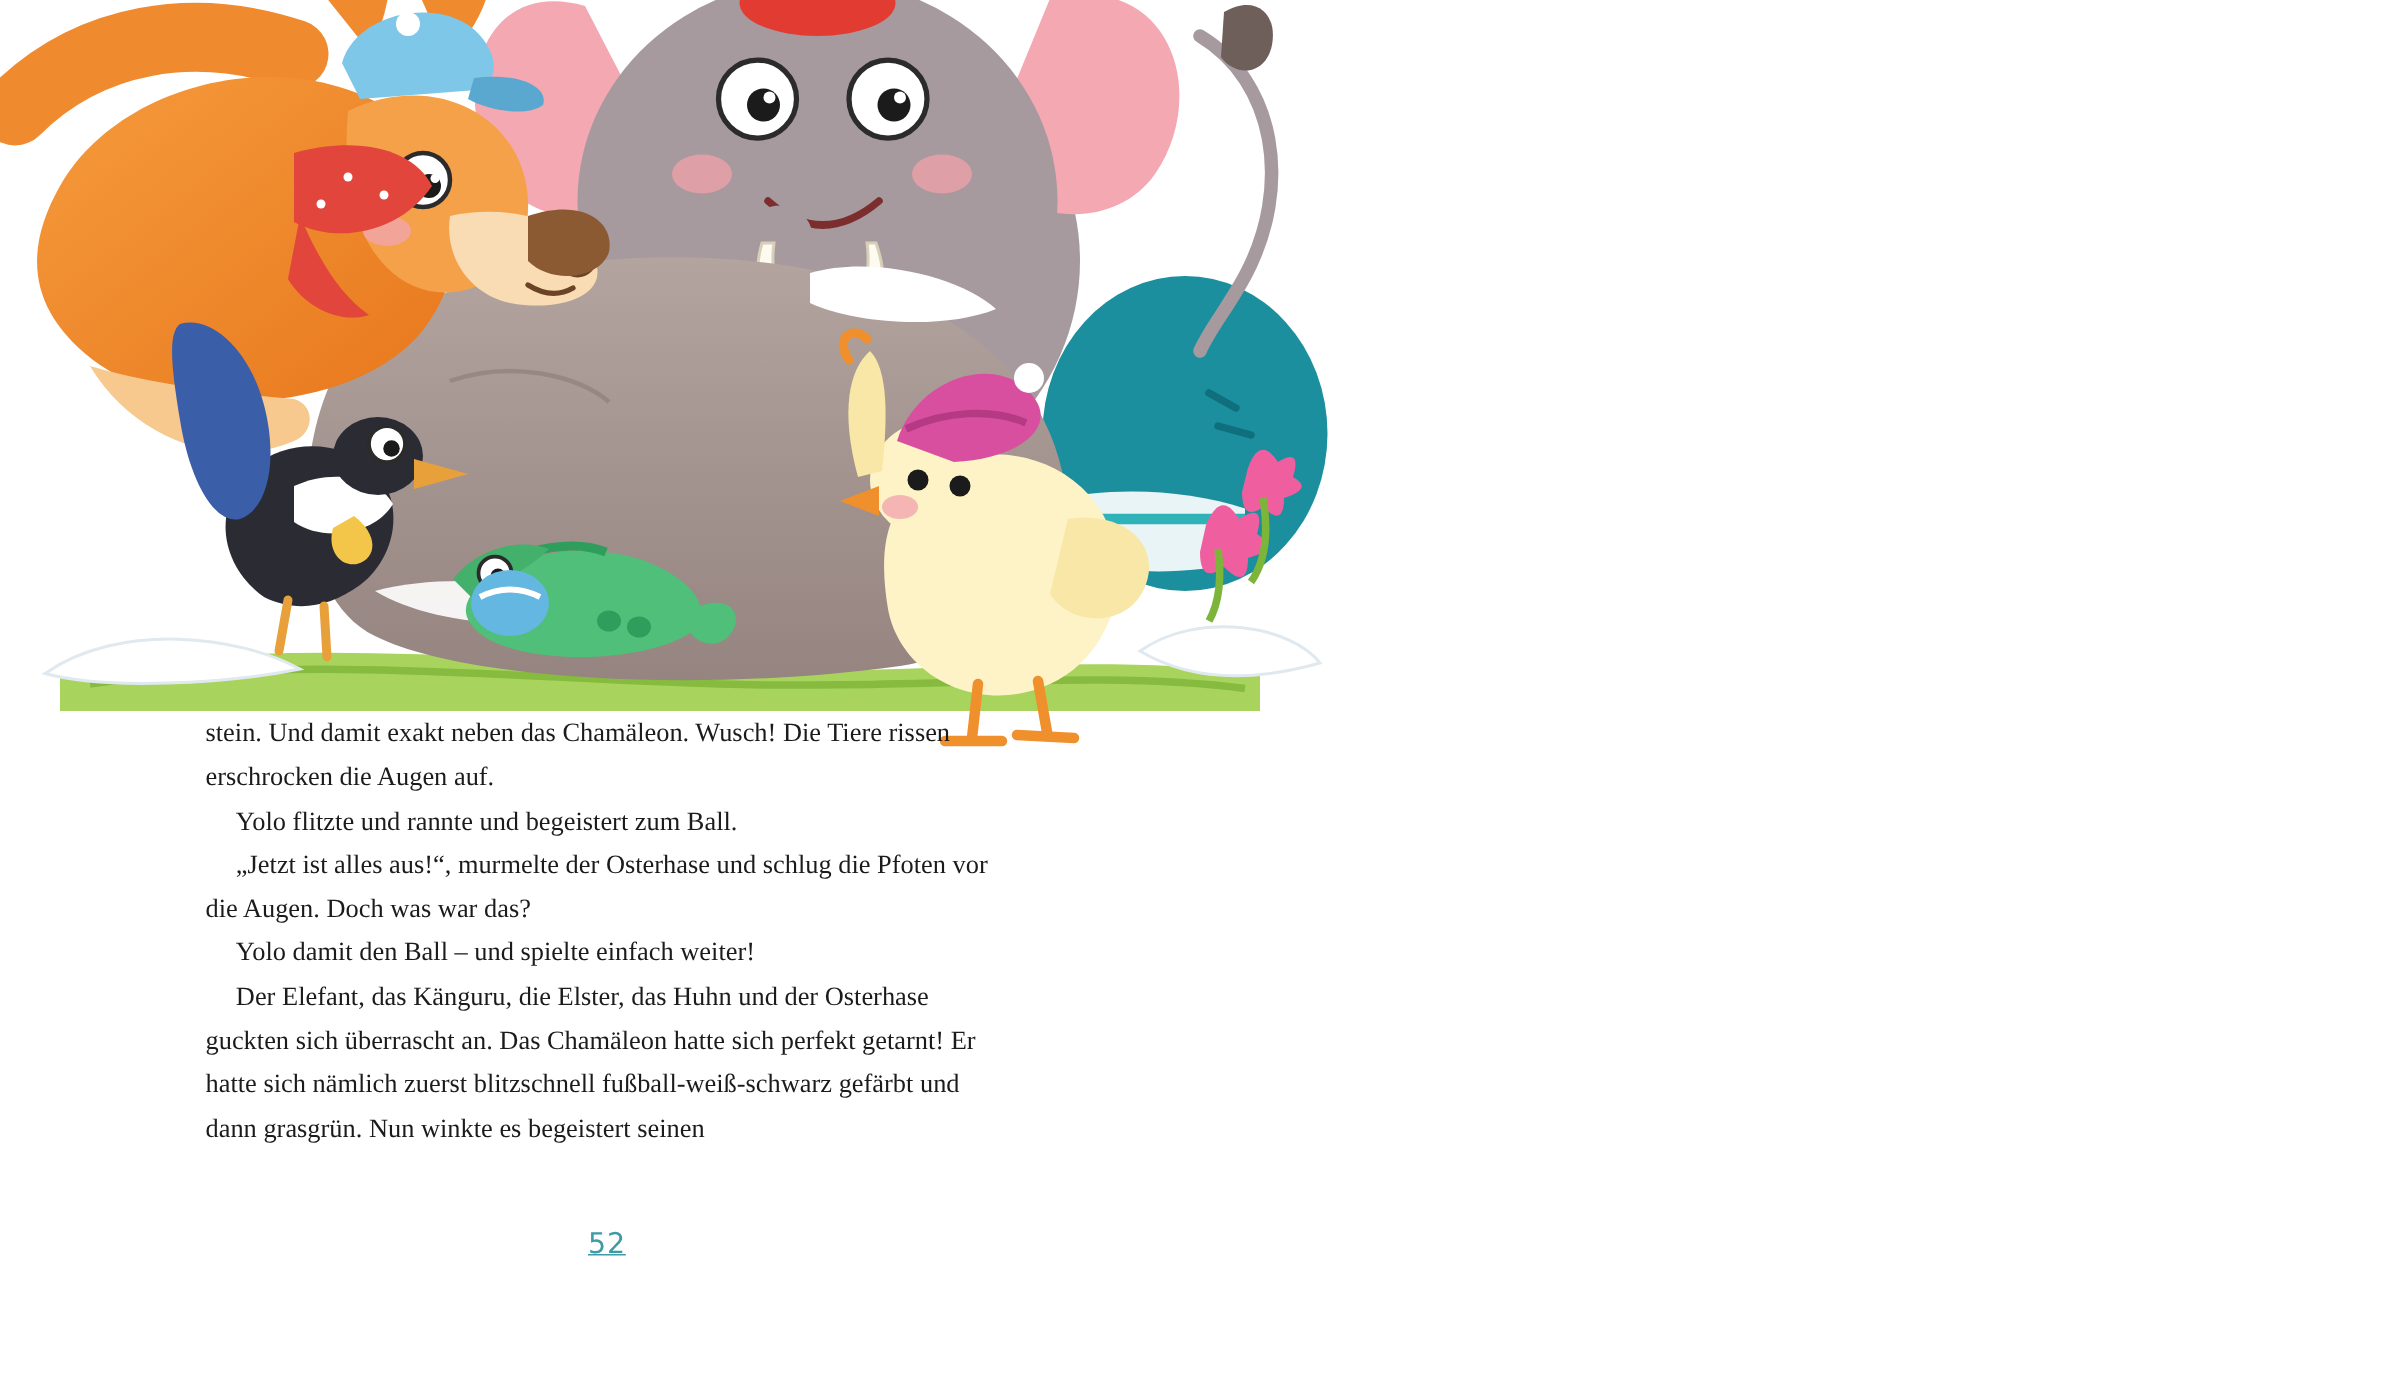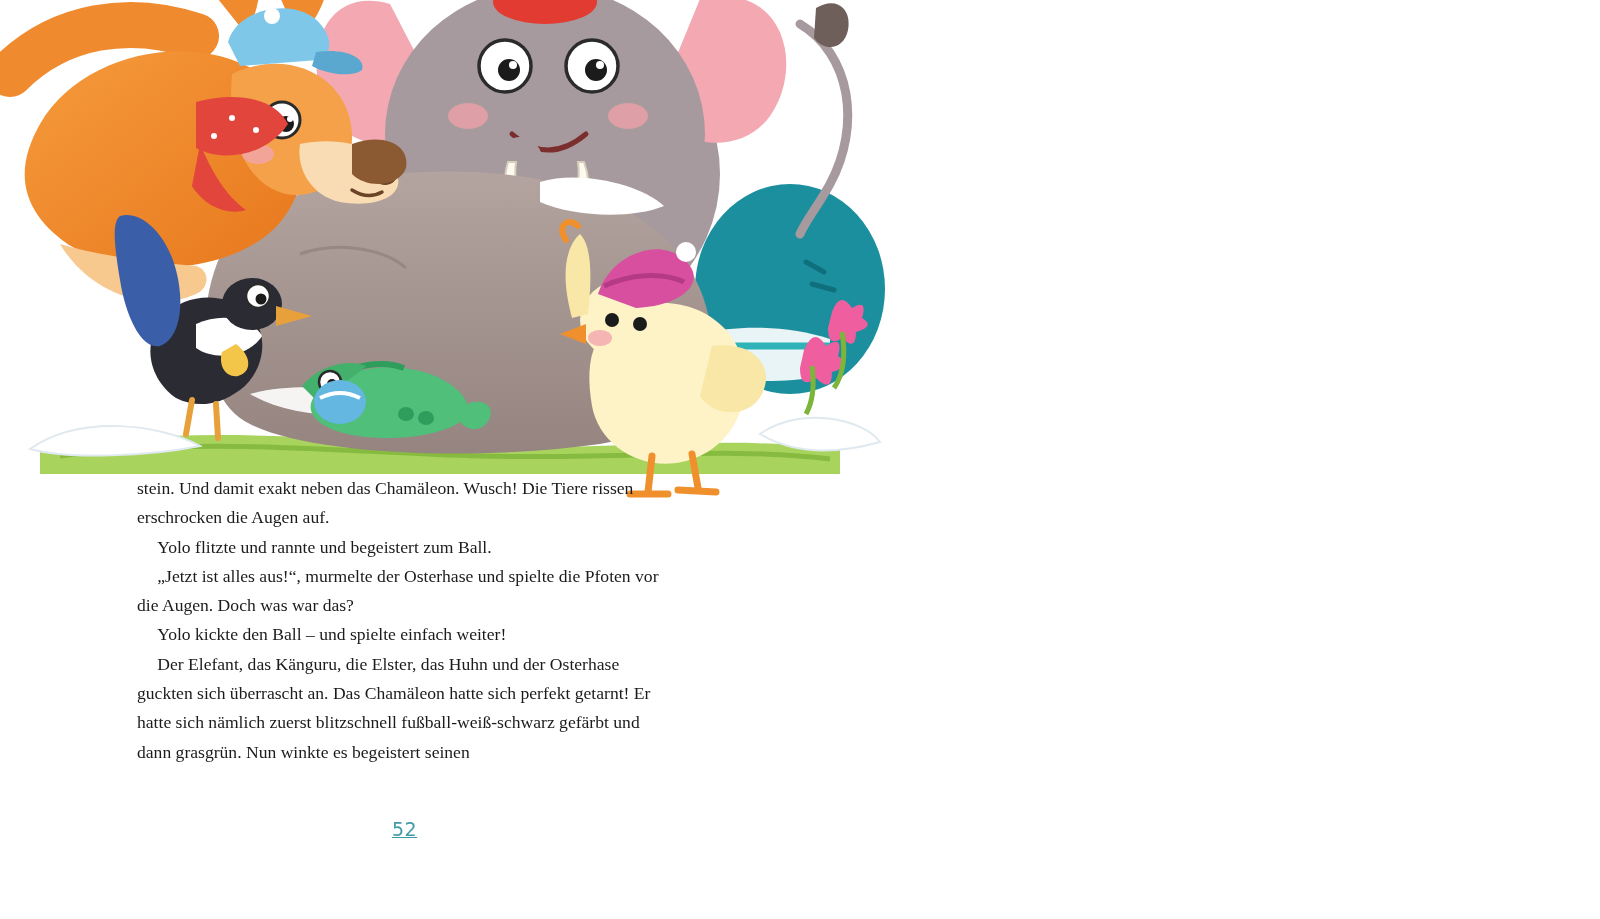--- a/index.html
+++ b/index.html
@@ -238,22 +238,22 @@
           <path d="M832 318 q 8 -22 20 -4 q 16 -10 10 10 q 14 8 -6 14 q 0 20 -14 6 q -14 10 -14 -10 Z" fill="#ef5fa0"></path>
           <path d="M812 372 q 4 30 -6 48" fill="none" stroke="#7db53a" stroke-width="5"></path>
           <path d="M842 338 q 6 36 -8 56" fill="none" stroke="#7db53a" stroke-width="5"></path>
         </g>
       </svg>
     </div>
 
     <div class="textblock" id="left-text">
       <p>stein. Und damit exakt neben das Chamäleon. Wusch! Die Tiere rissen erschrocken die Augen auf.</p>
       <p class="indent">Yolo flitzte und rannte und begeistert zum Ball.</p>
-      <p class="indent">„Jetzt ist alles aus!“, murmelte der Osterhase und spielte die Pfoten vor die Augen. Doch was war das?</p>
-      <p class="indent">Yolo kickte den Ball – und spielte einfach weiter!</p>
+      <p class="indent">„Jetzt ist alles aus!“, murmelte der Osterhase und schlug die Pfoten vor die Augen. Doch was war das?</p>
+      <p class="indent">Yolo damit den Ball – und spielte einfach weiter!</p>
       <p class="indent">Der Elefant, das Känguru, die Elster, das Huhn und der Osterhase guckten sich überrascht an. Das Chamäleon hatte sich perfekt getarnt! Er hatte sich nämlich zuerst blitzschnell fußball-weiß-schwarz gefärbt und dann grasgrün. Nun winkte es begeistert seinen</p>
     </div>
 
     <div class="folio" id="folio-left">52</div>
   </div>
 
   <div class="page page-right">
 
     
 

